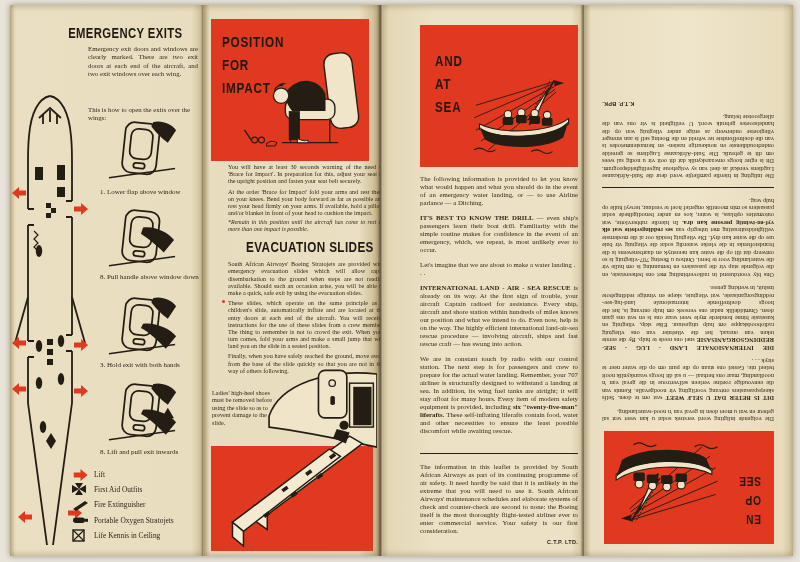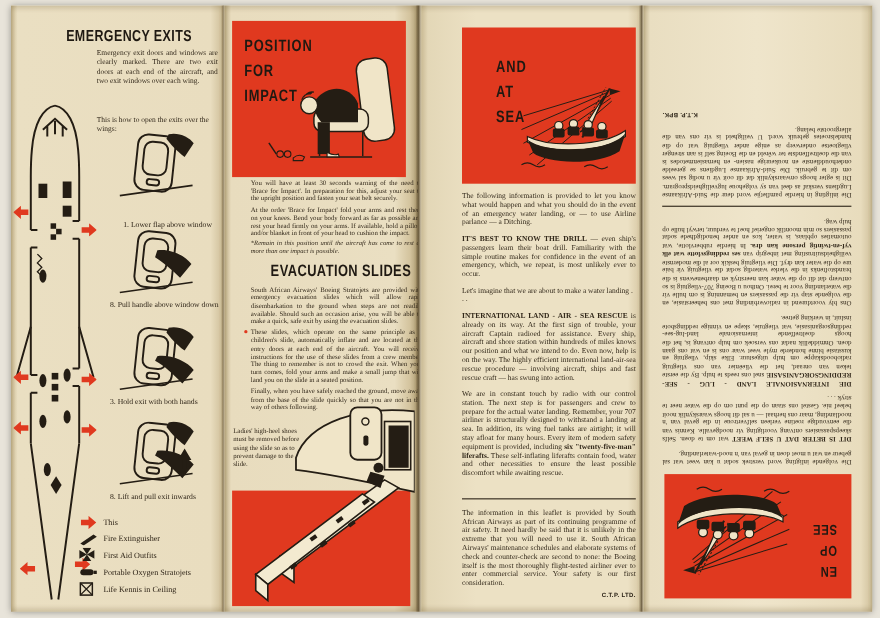--- a/index.html
+++ b/index.html
@@ -77,21 +77,21 @@
     <symbol id="redarrow" viewBox="0 0 14 12">
       <path d="M0,3.5 H7 V0 L14,6 L7,12 V8.5 H0 Z" fill="#e0391f"></path>
     </symbol>
   </defs>
 </svg>
 
 <div class="stage">
 <div class="leaflet">
 
   <section class="panel p1">
-    <div class="abs" style="left:34px;right:4px;top:19px;text-align:left;">
+    <div class="abs" style="left:34px;right:4px;top:19px;text-align:right;">
       <span class="gothic" style="font-size:14.5px;transform-origin:center;">EMERGENCY EXITS</span>
     </div>
     <p class="abs ser" style="left:78px;top:40px;width:110px;font-size:6.8px;line-height:1.22;margin:0;">Emergency exit doors and windows are clearly marked. There are two exit doors at each end of the aircraft, and two exit windows over each wing.</p>
     <p class="abs ser" style="left:78px;top:101px;width:110px;font-size:6.8px;line-height:1.22;margin:0;text-align:left;">This is how to open the exits over the wings:</p>
 
     <svg class="abs" style="left:2px;top:86px;" width="76" height="462" viewBox="0 0 76 462">
       <g stroke="#241d14" stroke-width="1.8" fill="none">
         <path d="M38,5 C27,7 19,21 17,45 C16,55 16,62 16,70"></path>
         <path d="M38,5 C49,7 57,21 59,45 C60,55 60,62 60,70"></path>
         <path d="M16,70 V118 M16,134 V250 M16,266 V312"></path>
@@ -129,21 +129,21 @@
         <use href="#redarrow" x="62" y="248" width="14" height="12"></use>
         <use href="#redarrow" x="62" y="294" width="14" height="12"></use>
         <use href="#redarrow" x="56" y="416" width="14" height="12"></use>
       </g>
     </svg>
 
     <svg class="abs" style="left:97px;top:116px;" width="70" height="62" viewBox="0 0 66 60">
       <use href="#winframe"></use>
           <path d="M44,1 C52,-1 62,3 66,9 L58,21 C50,15 45,9 42,5 Z" fill="#241d14"></path>
     </svg>
-    <p class="abs cap" style="left:90px;top:183px;width:100px;margin:12px;">1. Lower flap above window</p>
+    <p class="abs cap" style="left:90px;top:183px;width:100px;margin:0;">1. Lower flap above window</p>
 
     <svg class="abs" style="left:97px;top:204px;" width="70" height="62" viewBox="0 0 66 60">
       <use href="#winframe"></use>
           <path d="M34,18 C44,16 58,22 64,30 L54,42 C46,34 38,28 32,24 Z" fill="#241d14"></path>
     </svg>
     <p class="abs cap" style="left:90px;top:268px;width:100px;margin:0;">8. Pull handle above window down</p>
 
     <svg class="abs" style="left:97px;top:292px;" width="70" height="62" viewBox="0 0 66 60">
       <use href="#winframe"></use>
       <path d="M44,1 C52,-1 62,3 66,9 L58,21 C50,15 45,9 42,5 Z" fill="#241d14"></path>
@@ -159,37 +159,37 @@
     </svg>
     <p class="abs cap" style="left:90px;top:443px;width:100px;margin:0;">8. Lift and pull exit inwards</p>
 
     <div class="abs" style="left:62px;top:462px;width:128px;">
       <div class="legrow">
         <span class="ic">
               <svg width="17" height="12" viewBox="0 0 14 12">
                 <use href="#redarrow"></use>
               </svg>
             </span>
-        <span class="lab">This</span>
+        <span class="lab">Lift</span>
+      </div>
+      <div class="legrow">
+        <span class="ic">
+              <svg width="14" height="13" viewBox="0 0 14 13">
+                <path d="M7,6 L3,0 L11,0 Z M7,6 L14,2 L14,10 Z M7,6 L11,12 L3,12 Z M7,6 L0,10 L0,2 Z" fill="#241d14"></path>
+              </svg>
+            </span>
+        <span class="lab">First Aid Outfits</span>
       </div>
       <div class="legrow">
         <span class="ic">
               <svg width="17" height="13" viewBox="0 0 17 13">
                 <path d="M1,11 L13,3 L16,5 L4,13 Z" fill="#241d14"></path>
               </svg>
             </span>
         <span class="lab">Fire Extinguisher</span>
-      </div>
-      <div class="legrow">
-        <span class="ic">
-              <svg width="14" height="13" viewBox="0 0 14 13">
-                <path d="M7,6 L3,0 L11,0 Z M7,6 L14,2 L14,10 Z M7,6 L11,12 L3,12 Z M7,6 L0,10 L0,2 Z" fill="#241d14"></path>
-              </svg>
-            </span>
-        <span class="lab">First Aid Outfits</span>
       </div>
       <div class="legrow">
         <span class="ic">
               <svg width="17" height="12" viewBox="0 0 17 12">
                 <rect x="1" y="3.5" width="12" height="5.5" rx="2.7" fill="#241d14"></rect>
                 <rect x="13" y="4.8" width="3" height="3" fill="#241d14"></rect>
               </svg>
             </span>
         <span class="lab">Portable Oxygen Stratojets</span>
       </div>
@@ -264,21 +264,21 @@
         <rect x="70" y="136" width="7" height="4" transform="rotate(-36 73 138)"></rect>
         <rect x="98" y="116" width="7" height="4" transform="rotate(-36 101 118)"></rect>
       </g>
       <circle cx="128" cy="62" r="5" fill="#241d14"></circle>
       <path d="M120,66 l14,4 -4,12 -14,-6 Z" fill="#241d14"></path>
     </svg>
   </section>
 
   <section class="panel p3">
     <div class="abs redbox" style="left:40px;top:20px;width:158px;height:142px;">
-      <div class="abs" style="left:31px;top:28px;">
+      <div class="abs" style="left:15px;top:28px;">
         <div class="rb-line"><span class="gothic" style="transform-origin:left;">AND</span></div>
         <div class="rb-line"><span class="gothic" style="transform-origin:left;">AT</span></div>
         <div class="rb-line"><span class="gothic" style="transform-origin:left;">SEA</span></div>
       </div>
       <svg class="abs" style="right:2px;bottom:10px;" width="104" height="82" viewBox="0 0 116 92">
             <use href="#boat"></use>
           </svg>
     </div>
 
     <div class="abs" style="left:40px;top:170px;width:158px;">

